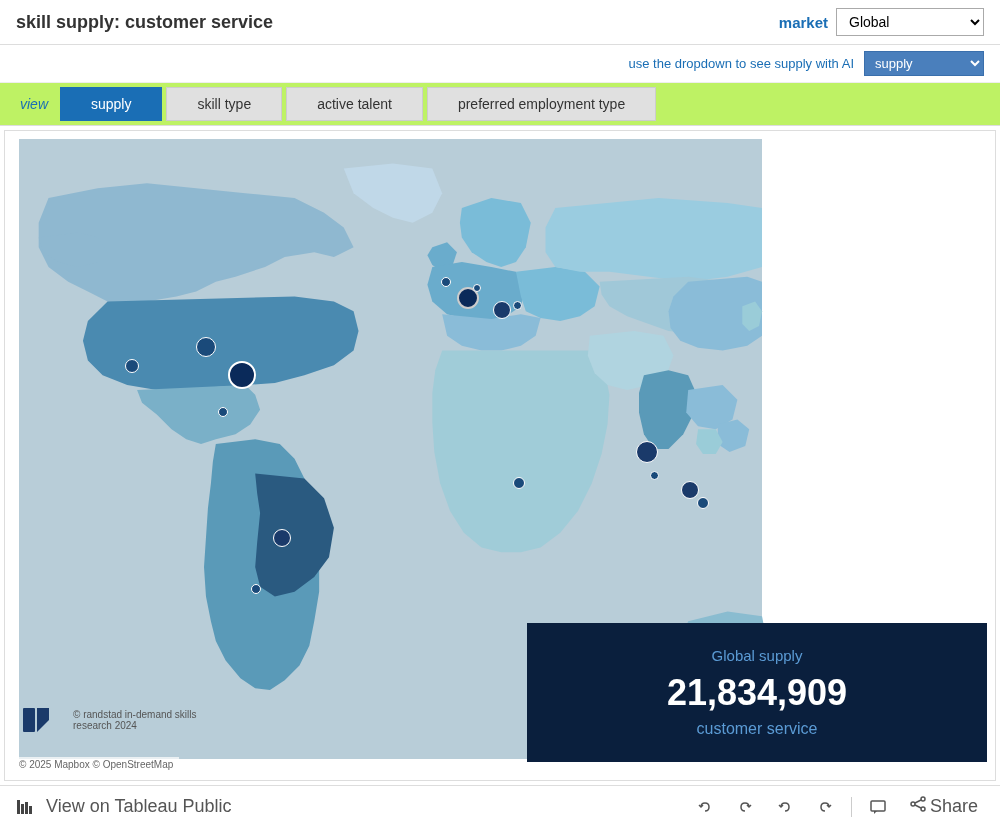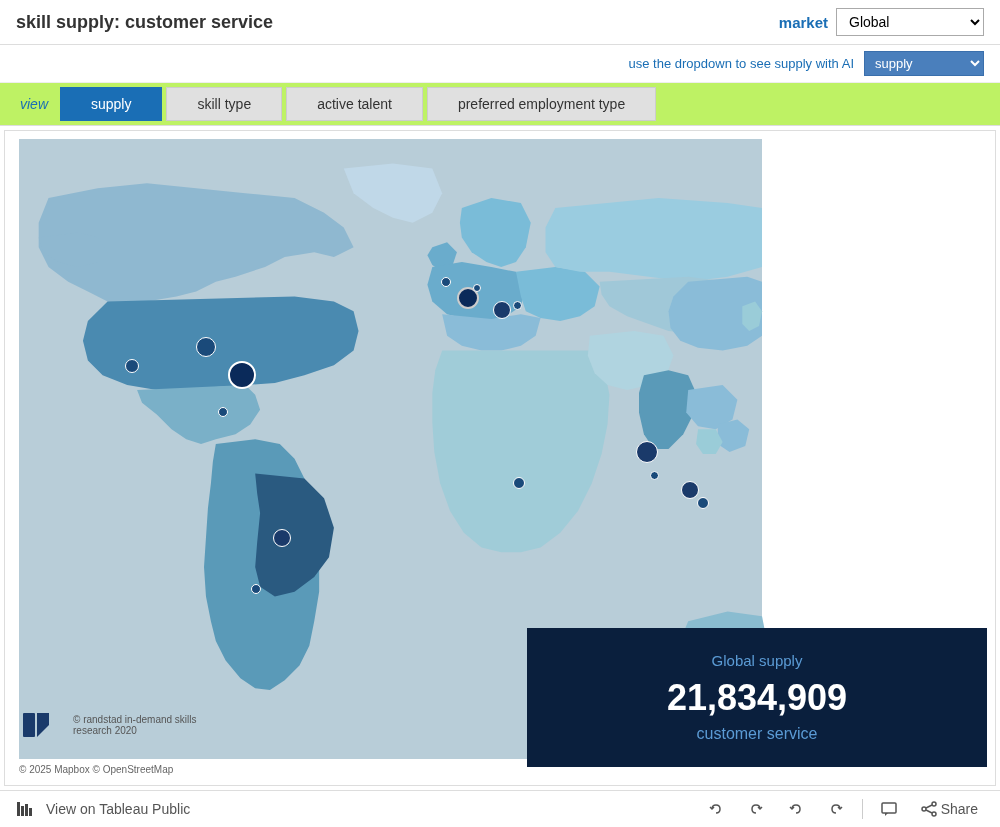--- a/index.html
+++ b/index.html
@@ -43,21 +43,21 @@
     
     .info-box { position: absolute; bottom: 10px; right: 0; width: 460px; background: #0a1f3d; color: #fff; padding: 24px; text-align: center; }
     .info-box-label { color: #5b9bd5; font-size: 15px; margin-bottom: 8px; }
     .info-box-number { color: #fff; font-size: 36px; font-weight: bold; margin-bottom: 6px; }
     .info-box-skill { color: #5b9bd5; font-size: 16px; }
 
     
     .footer { display: flex; align-items: center; justify-content: space-between; padding: 6px 16px; background: #fff; border-top: 1px solid #ddd; font-size: 12px; color: #555; }
     .footer-left { display: flex; align-items: center; gap: 8px; }
     .footer-right { display: flex; align-items: center; gap: 12px; }
-    .footer-btn { background: none; border: none; cursor: pointer; color: #555; font-size: 14px; padding: 4px 6px; display: flex; align-items: flex-start; gap: 4px; }
+    .footer-btn { background: none; border: none; cursor: pointer; color: #555; font-size: 18px; padding: 4px 6px; display: flex; align-items: flex-start; gap: 4px; }
     .footer-divider { width: 1px; height: 20px; background: #ccc; }
 
     
     .map-credits { position: absolute; bottom: 0; left: 0; font-size: 10px; color: #666; padding: 2px 6px; background: rgba(255,255,255,0.7); }
 
     
     .randstad-logo { position: absolute; bottom: 36px; left: 10px; display: flex; align-items: center; gap: 6px; }
     .logo-mark { width: 44px; height: 32px; }
     .logo-text { font-size: 10px; color: #555; max-width: 140px; }
 
@@ -190,21 +190,21 @@
         <div class="map-dot" style="top:358px;left:684px;width:12px;height:12px;"></div>
 
         <div class="map-dot" style="top:510px;left:730px;width:14px;height:14px;"></div>
       </div>
 
       <div class="randstad-logo">
         <svg class="logo-mark" viewBox="0 0 44 32" xmlns="http://www.w3.org/2000/svg">
           <rect x="0" y="4" width="12" height="24" rx="1" fill="#1a3a6a"></rect>
           <path d="M14,4 L26,4 L26,16 L14,28 Z" fill="#1a3a6a"></path>
         </svg>
-        <span class="logo-text">© randstad in-demand skills research 2020</span>
+        <span class="logo-text">© randstad in-demand skills research 2024</span>
       </div>
       <div class="map-credits">© 2025 Mapbox  © OpenStreetMap</div>
 
       <div class="info-box">
         <div class="info-box-label">Global supply</div>
         <div class="info-box-number">21,834,909</div>
         <div class="info-box-skill">customer service</div>
       </div>
     </div>
   </div>

